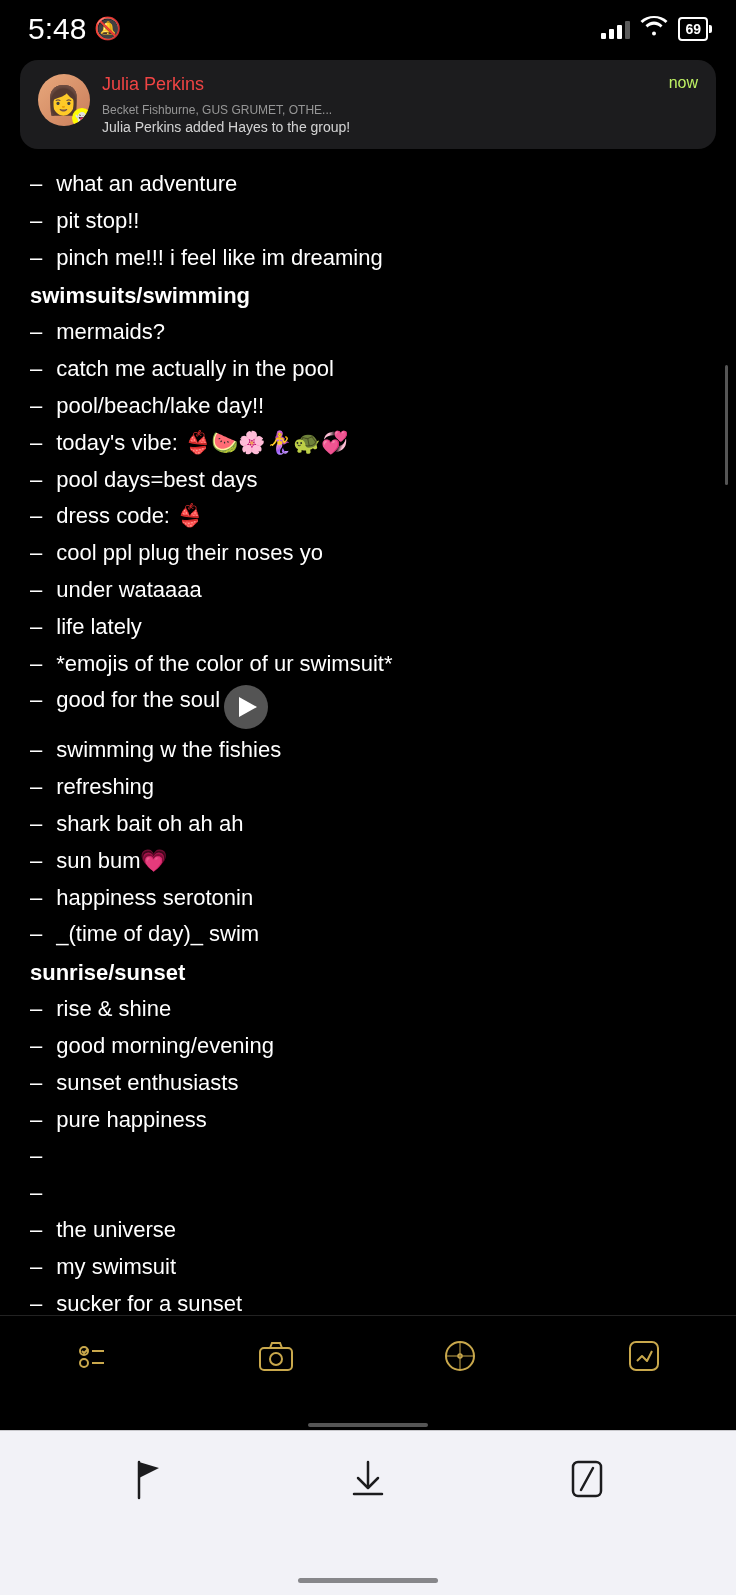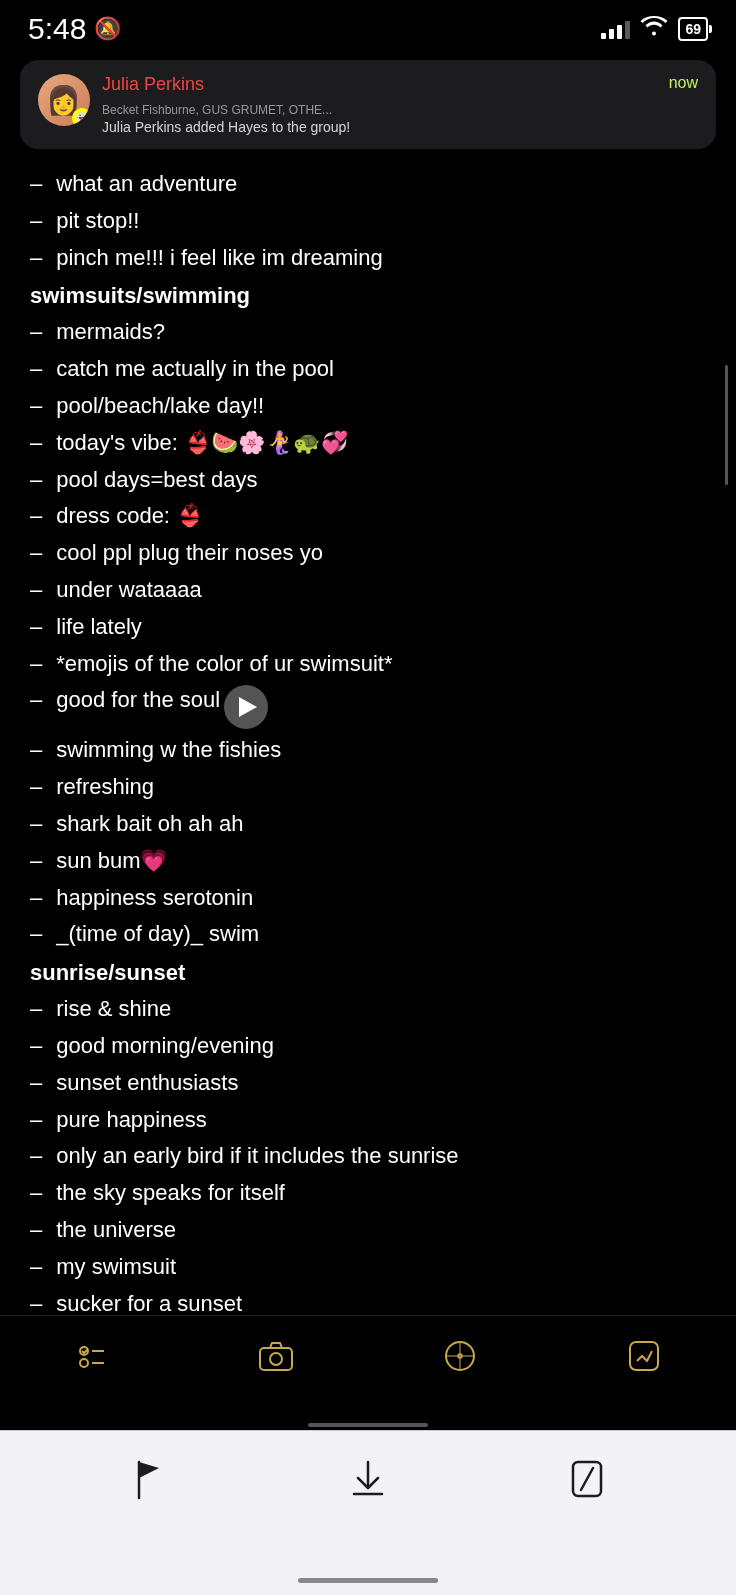--- a/index.html
+++ b/index.html
@@ -416,25 +416,23 @@
     <div class="list-item">
         <span class="dash">–</span>
         <span>sunset enthusiasts</span>
       </div>
     <div class="list-item">
         <span class="dash">–</span>
         <span>pure happiness</span>
       </div>
     <div class="list-item">
         <span class="dash">–</span>
-        <span>only an early bird if it includes the sunrise</span>
-      </div>
-    <div class="list-item">
-        <span class="dash">–</span>
-        <span>the sky speaks for itself</span>
+      </div>
+    <div class="list-item">
+        <span class="dash">–</span>
       </div>
     <div class="list-item">
         <span class="dash">–</span>
         <span>the universe</span>
       </div>
     <div class="list-item">
         <span class="dash">–</span>
         <span>my swimsuit</span>
       </div>
     <div class="list-item">

